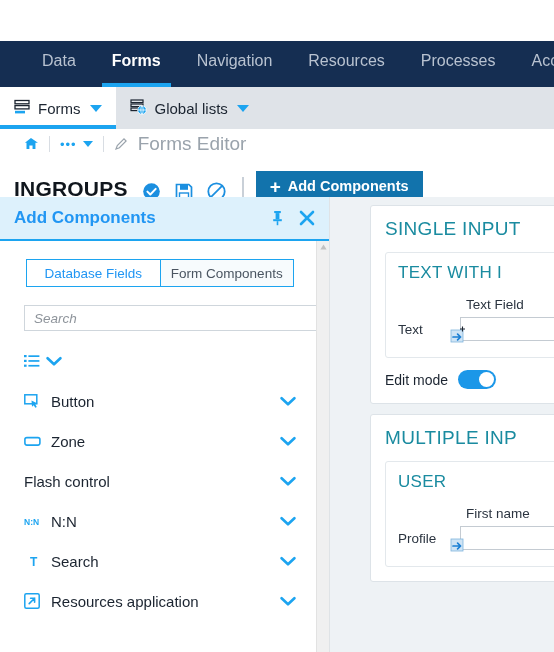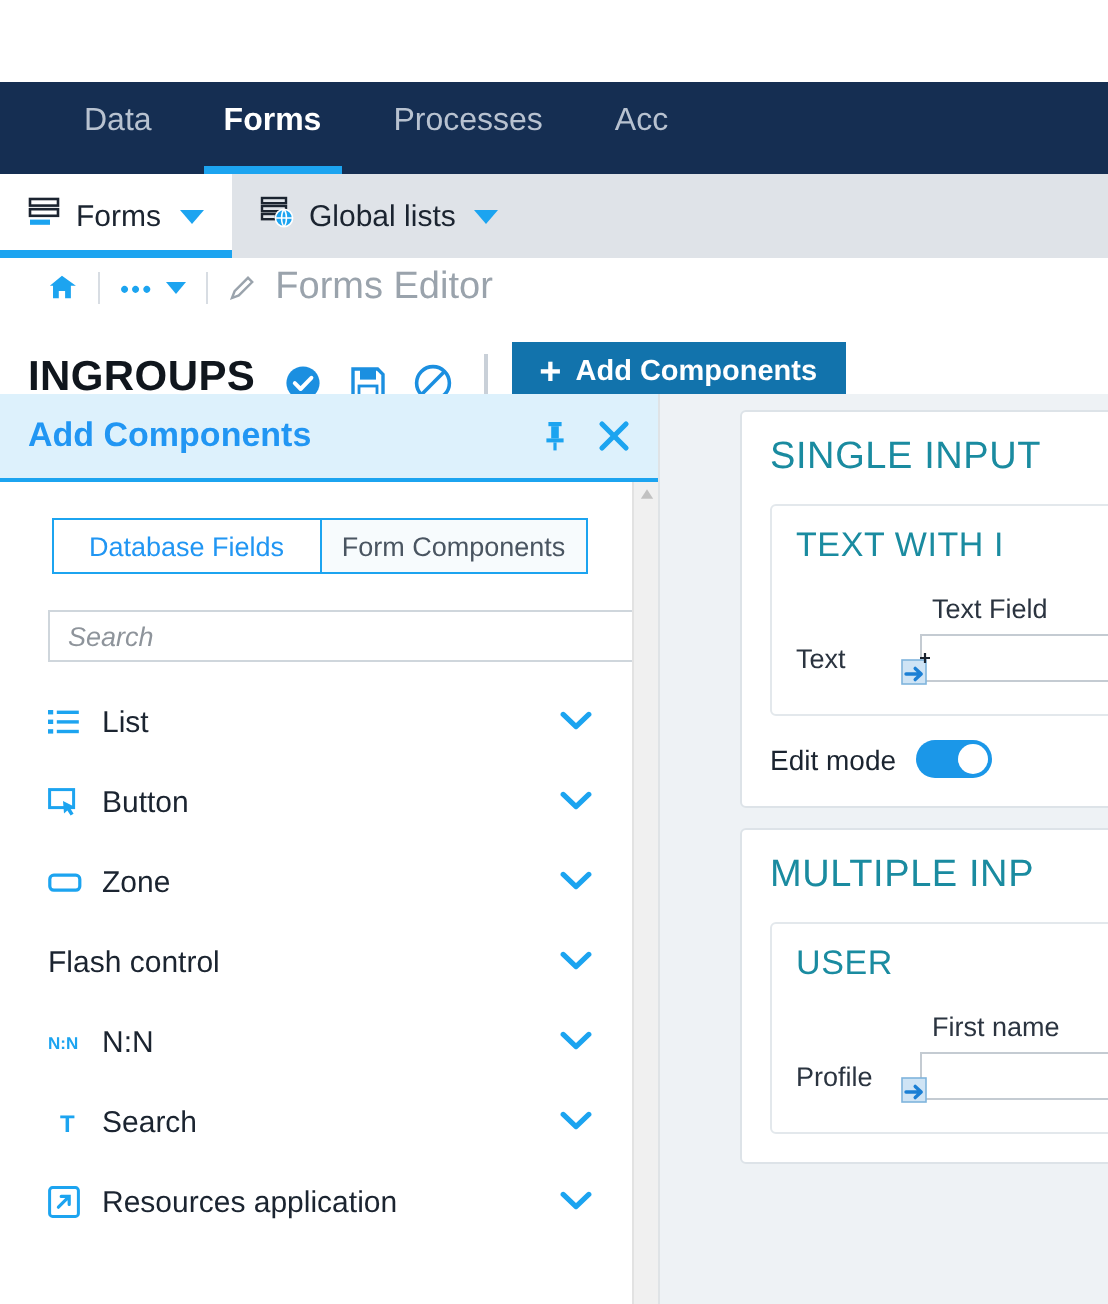--- a/index.html
+++ b/index.html
@@ -148,20 +148,22 @@
   .toggle .knob{position:absolute;right:2px;top:2px;width:15px;height:15px;border-radius:50%;background:#fff;}
 </style>
 </head>
 <body>
 
 <div class="app">
 
   <div class="topnav">
     <div class="tab"><span>Data</span></div>
     <div class="tab active"><span>Forms</span></div>
+    <div class="tab"><span>Navigation</span></div>
+    <div class="tab"><span>Resources</span></div>
     <div class="tab"><span>Processes</span></div>
     <div class="tab"><span>Acc</span></div>
   </div>
 
   <div class="subbar">
     <div class="sbitem active">
       <span>
         <svg width="17" height="16" viewBox="0 0 17 16">
           <rect x="1" y="1.5" width="14" height="3.3" fill="none" stroke="#1b2430" stroke-width="1.3"></rect>
           <rect x="1" y="6.6" width="14" height="3.3" fill="none" stroke="#1b2430" stroke-width="1.3"></rect>
@@ -286,21 +288,20 @@
               <span class="catico">
                 <svg width="16" height="14" viewBox="0 0 16 14">
                   <rect x="0" y="1" width="2.6" height="2.2" fill="#1ca4f0"></rect>
                     <rect x="4.4" y="1.3" width="11" height="1.7" fill="#1ca4f0"></rect>
                   <rect x="0" y="5.8" width="2.6" height="2.2" fill="#1ca4f0"></rect>
                     <rect x="4.4" y="6.1" width="11" height="1.7" fill="#1ca4f0"></rect>
                   <rect x="0" y="10.6" width="2.6" height="2.2" fill="#1ca4f0"></rect>
                     <rect x="4.4" y="10.9" width="11" height="1.7" fill="#1ca4f0"></rect>
                 </svg>
               </span>
-              <span class="catlabel">List</span>
               <span class="chev">
                 <svg width="16" height="11" viewBox="0 0 16 11">
                     <path d="M1.6 2.2 8 8.3l6.4-6.1" fill="none" stroke="#1ca4f0" stroke-width="2.6" stroke-linecap="round" stroke-linejoin="round"></path>
                   </svg>
               </span>
             </div>
 
             <div class="catrow">
               <span class="catico">
                 <svg width="16" height="15" viewBox="0 0 16 15">

